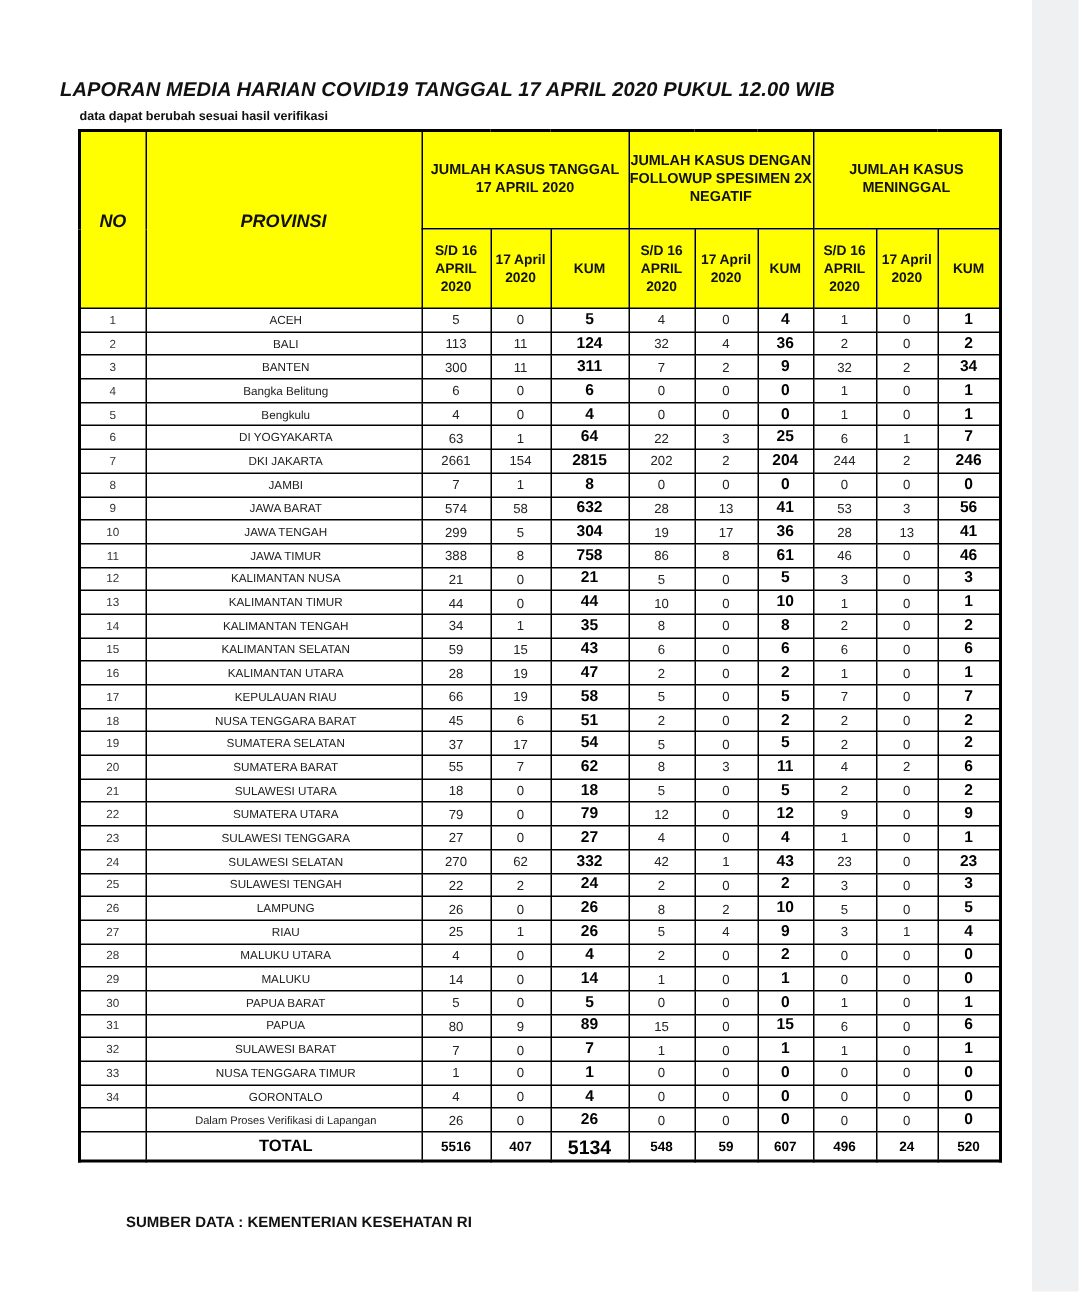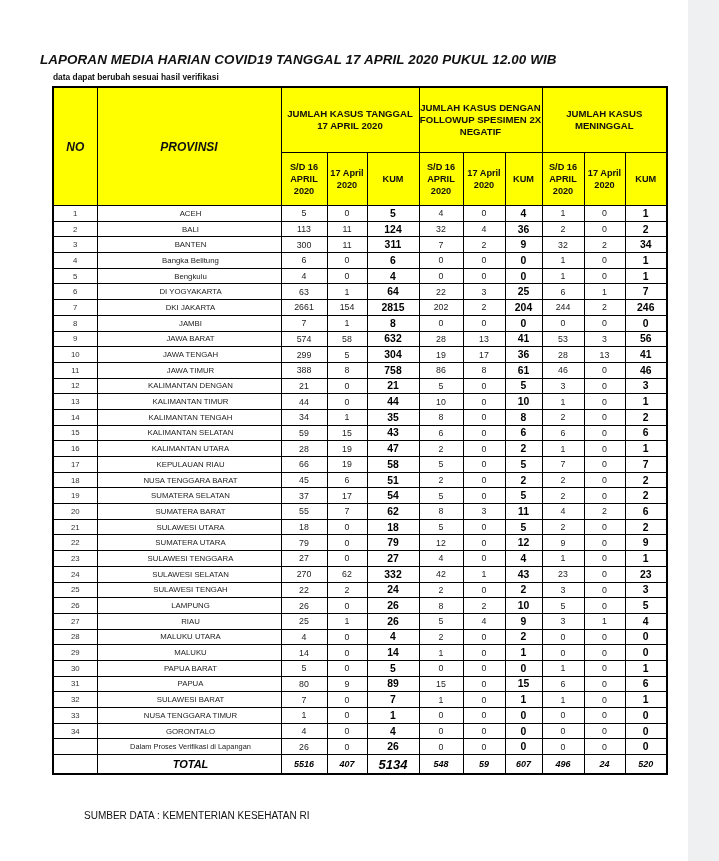--- a/index.html
+++ b/index.html
@@ -22,25 +22,25 @@
   table.report td, table.report th { border: 1.3px solid #000; padding: 0; overflow: hidden; white-space: nowrap; }
   th { background: #ffff00; font-weight: bold; font-size: 9.2px; text-align: center; line-height: 12px; white-space: normal !important; }
   th.grp { height: 64px; font-size: 9.6px; line-height: 12px; }
   th.sub { height: 52px; }
   th.no, th.prov { font-size: 12px; font-style: italic; }
   td { height: 14.7px; font-size: 8.8px; text-align: center; color: #222; }
   td.no { font-size: 7.8px; color: #333; }
   td.prov { text-align: center; padding-left: 3px !important; font-size: 7.8px; color: #222; }
   td.kum { font-weight: bold; font-size: 10.4px; color: #000; }
   tr.dalam td.prov { font-size: 7.4px; }
-  tr.total td { height: 18px; font-weight: bold; font-size: 9px; color: #000; font-style: italic; }
+  tr.total td { height: 18px; font-weight: bold; font-size: 9px; color: #000; }
   tr.total td.prov { font-size: 11px; }
   tr.total td.big { font-size: 13px; }
   .source {
-    position: absolute; left: 56px; top: 810px; font-size: 10px; font-weight: normal; color: #111; padding-left: 28px;
+    position: absolute; left: 56px; top: 810px; font-size: 10px; font-weight: bold; color: #111; padding-left: 28px;
   }
 </style>
 </head>
 <body>
 
 <div class="right-band"></div>
 
 <div class="title">LAPORAN MEDIA HARIAN COVID19 TANGGAL 17 APRIL 2020 PUKUL 12.00 WIB</div>
 <div class="subtitle">data dapat berubah sesuai hasil verifikasi</div>
 
@@ -217,21 +217,21 @@
         <td class="kum">758</td>
         <td>86</td>
         <td>8</td>
         <td class="kum">61</td>
         <td>46</td>
         <td>0</td>
         <td class="kum">46</td>
       </tr>
       <tr>
         <td class="no">12</td>
-        <td class="prov">KALIMANTAN DENGAN</td>
+        <td class="prov">KALIMANTAN NUSA</td>
         <td>21</td>
         <td>0</td>
         <td class="kum">21</td>
         <td>5</td>
         <td>0</td>
         <td class="kum">5</td>
         <td>3</td>
         <td>0</td>
         <td class="kum">3</td>
       </tr>

